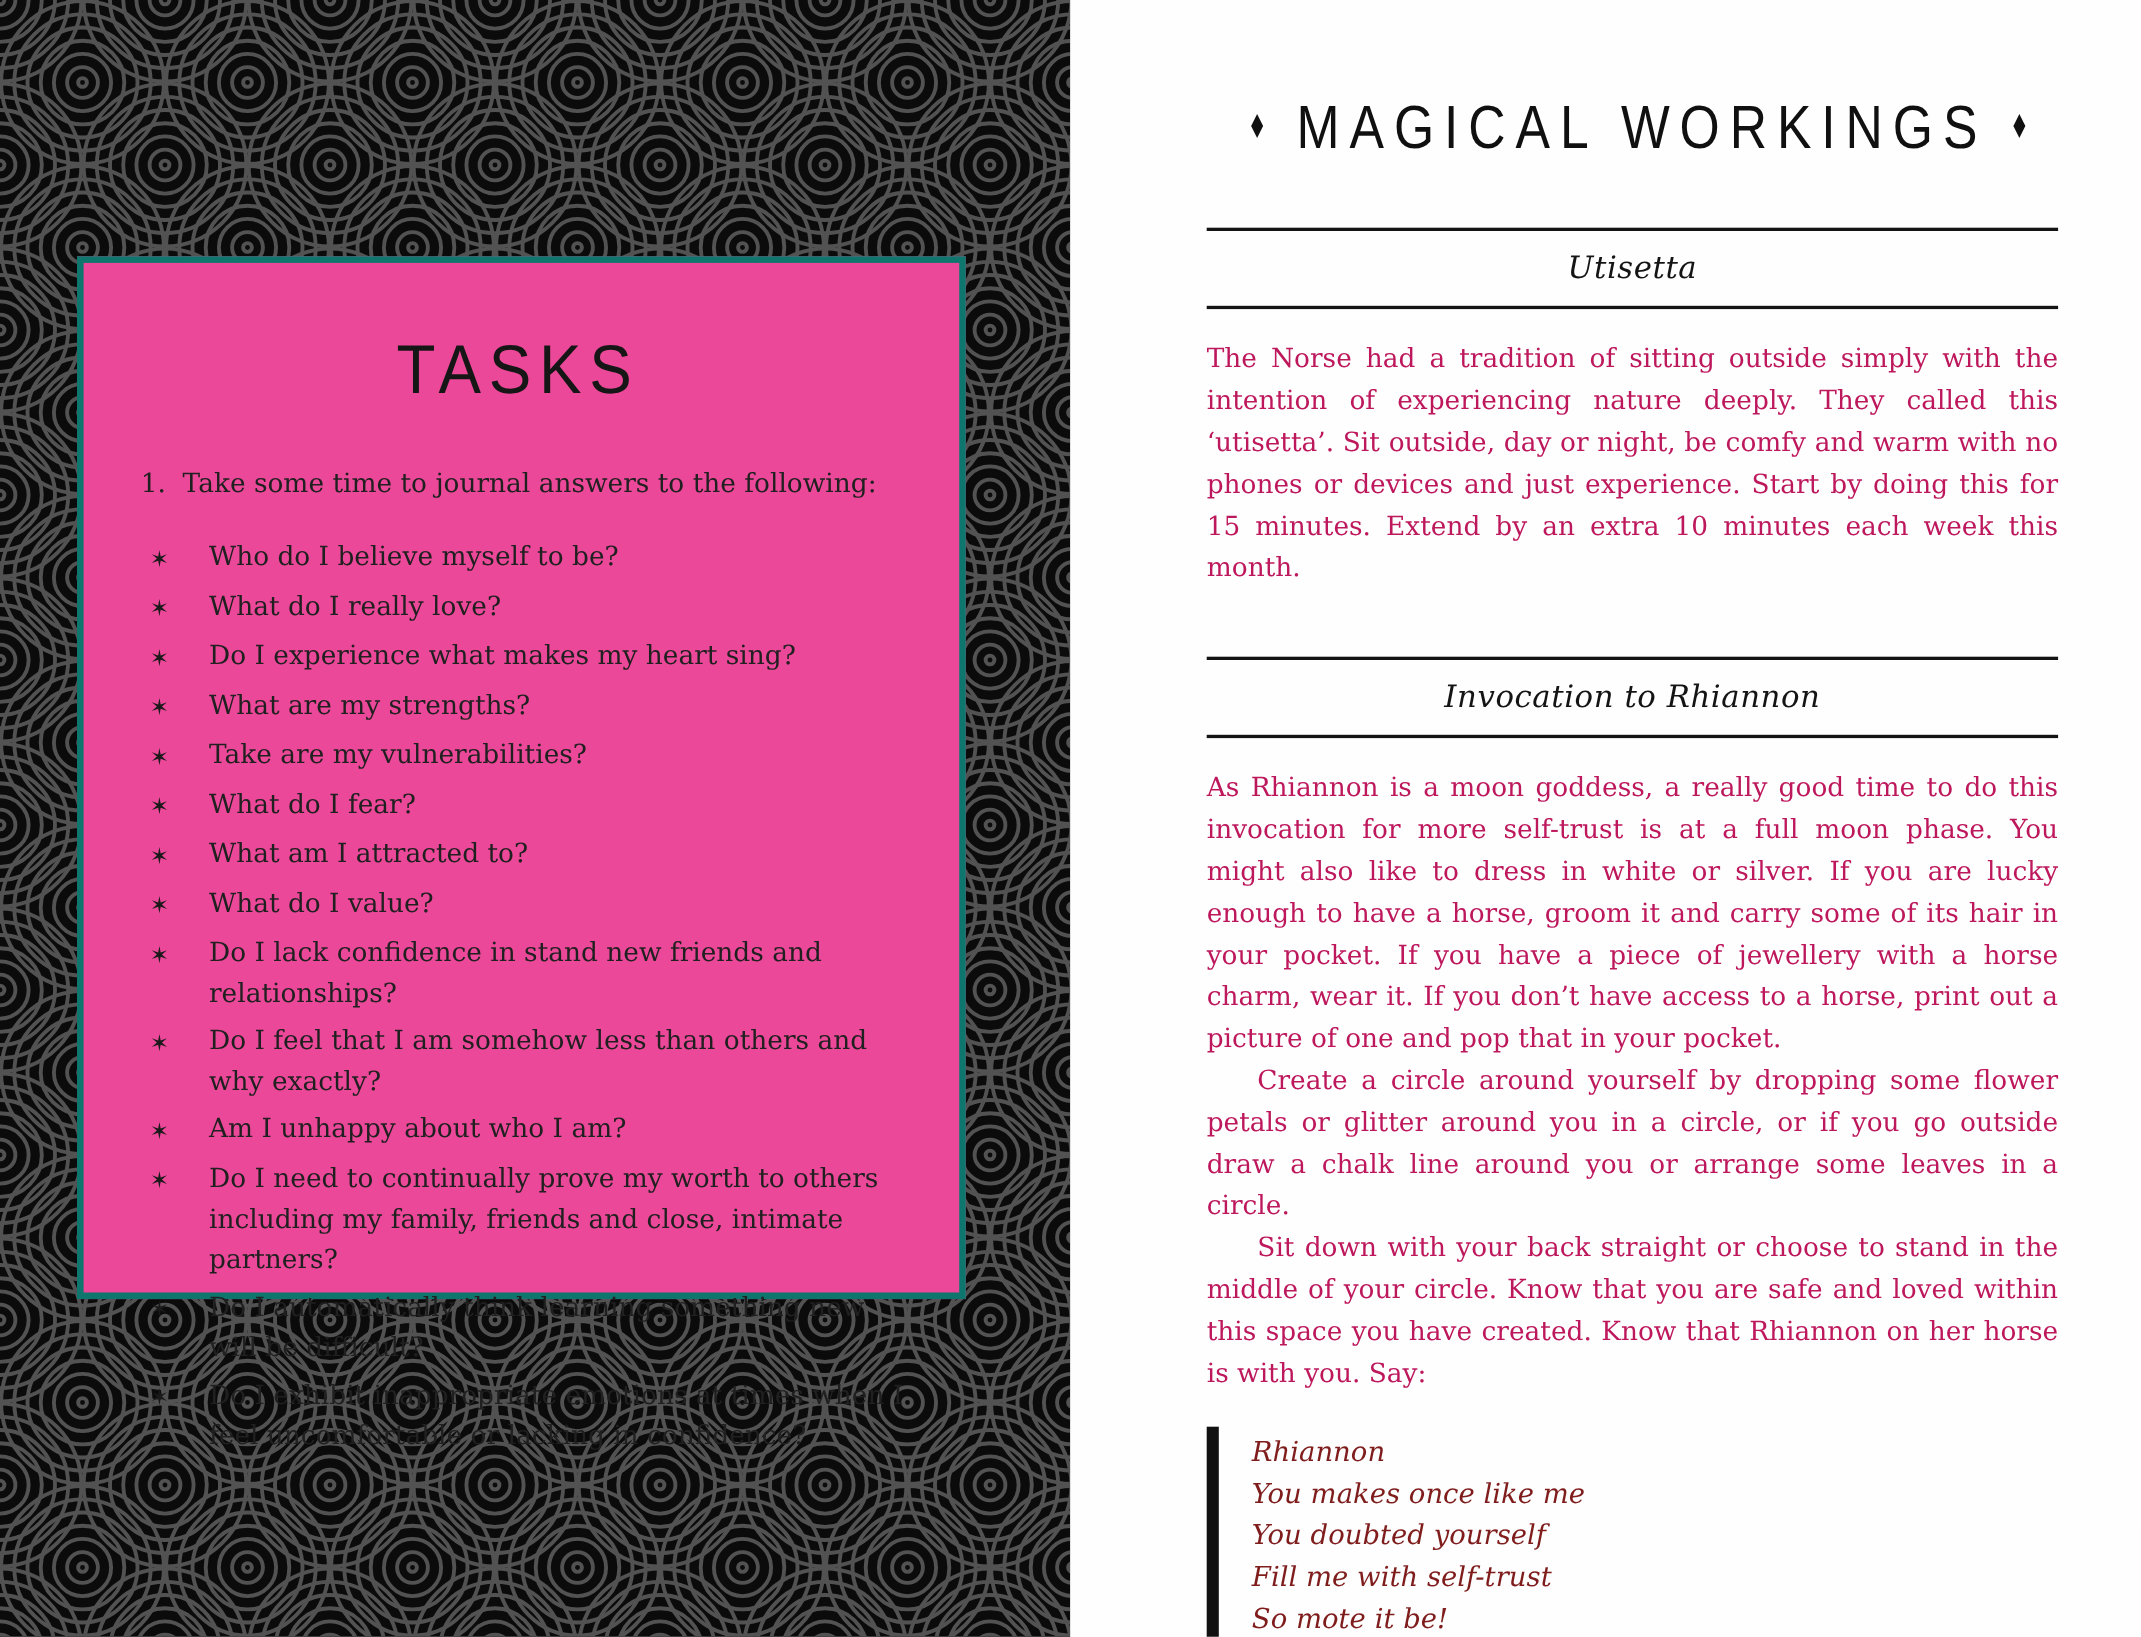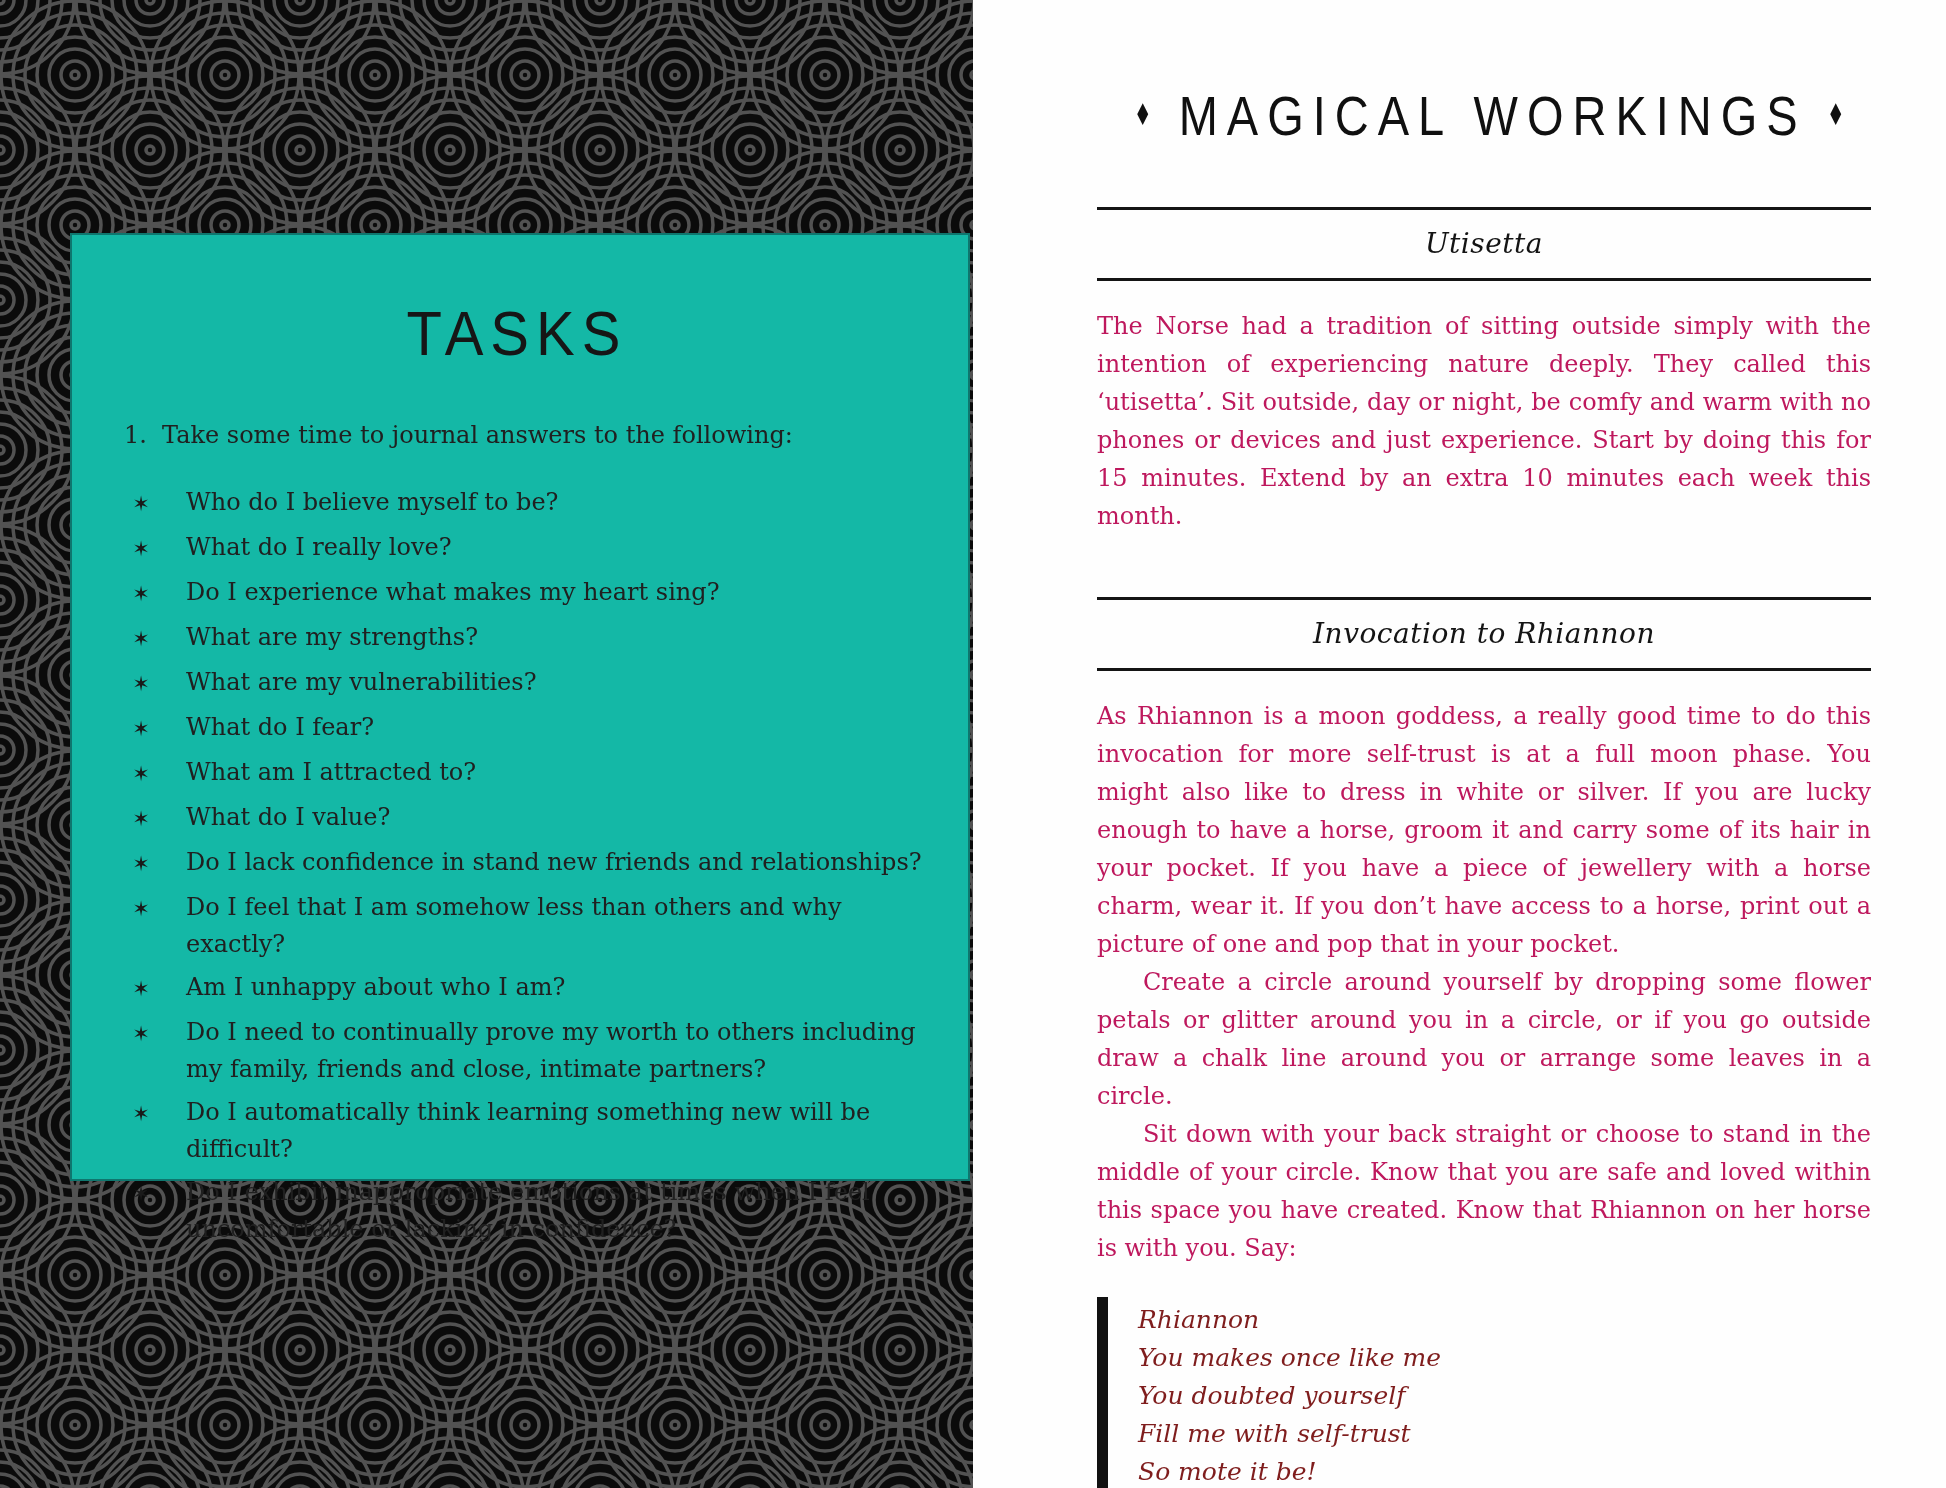--- a/index.html
+++ b/index.html
@@ -10,22 +10,22 @@
   }
 
   
   .left-page {
     position: absolute; left: 0; top: 0; width: 973px; height: 1488px;
     background: #0b0b0b; overflow: hidden;
   }
   .left-page svg.pattern { position: absolute; left: 0; top: 0; }
 
   .tasks-box {
-    position: absolute; left: 70px; top: 233px; width: 900px; height: 948px;
-    background: #14b8a6; border: 2px solid #0f766e; box-sizing: border-box;
+    position: absolute; left: 70px; top: 233px; width: 808px; height: 948px;
+    background: #ec4899; border: 6px solid #0f766e; box-sizing: border-box;
     padding: 50px 44px 0 38px;
   }
   .tasks-title {
     text-align: center; margin: 14px 0 0 0;
     font-family: "Liberation Sans", sans-serif; font-weight: 300;
     font-size: 58px; letter-spacing: 7px; color: #161616;
     transform: scaleY(1.08); transform-origin: center;
   }
   .numbered-line {
     display: flex; margin-top: 52px; font-size: 24px; line-height: 34px; color: #202020;
@@ -168,21 +168,21 @@
           <span class="task-text">Do I experience what makes my heart sing?</span>
         </div>
 
         <div class="task-item">
           <span class="star">✶</span>
           <span class="task-text">What are my strengths?</span>
         </div>
 
         <div class="task-item">
           <span class="star">✶</span>
-          <span class="task-text">What are my vulnerabilities?</span>
+          <span class="task-text">Take are my vulnerabilities?</span>
         </div>
 
         <div class="task-item">
           <span class="star">✶</span>
           <span class="task-text">What do I fear?</span>
         </div>
 
         <div class="task-item">
           <span class="star">✶</span>
           <span class="task-text">What am I attracted to?</span>

